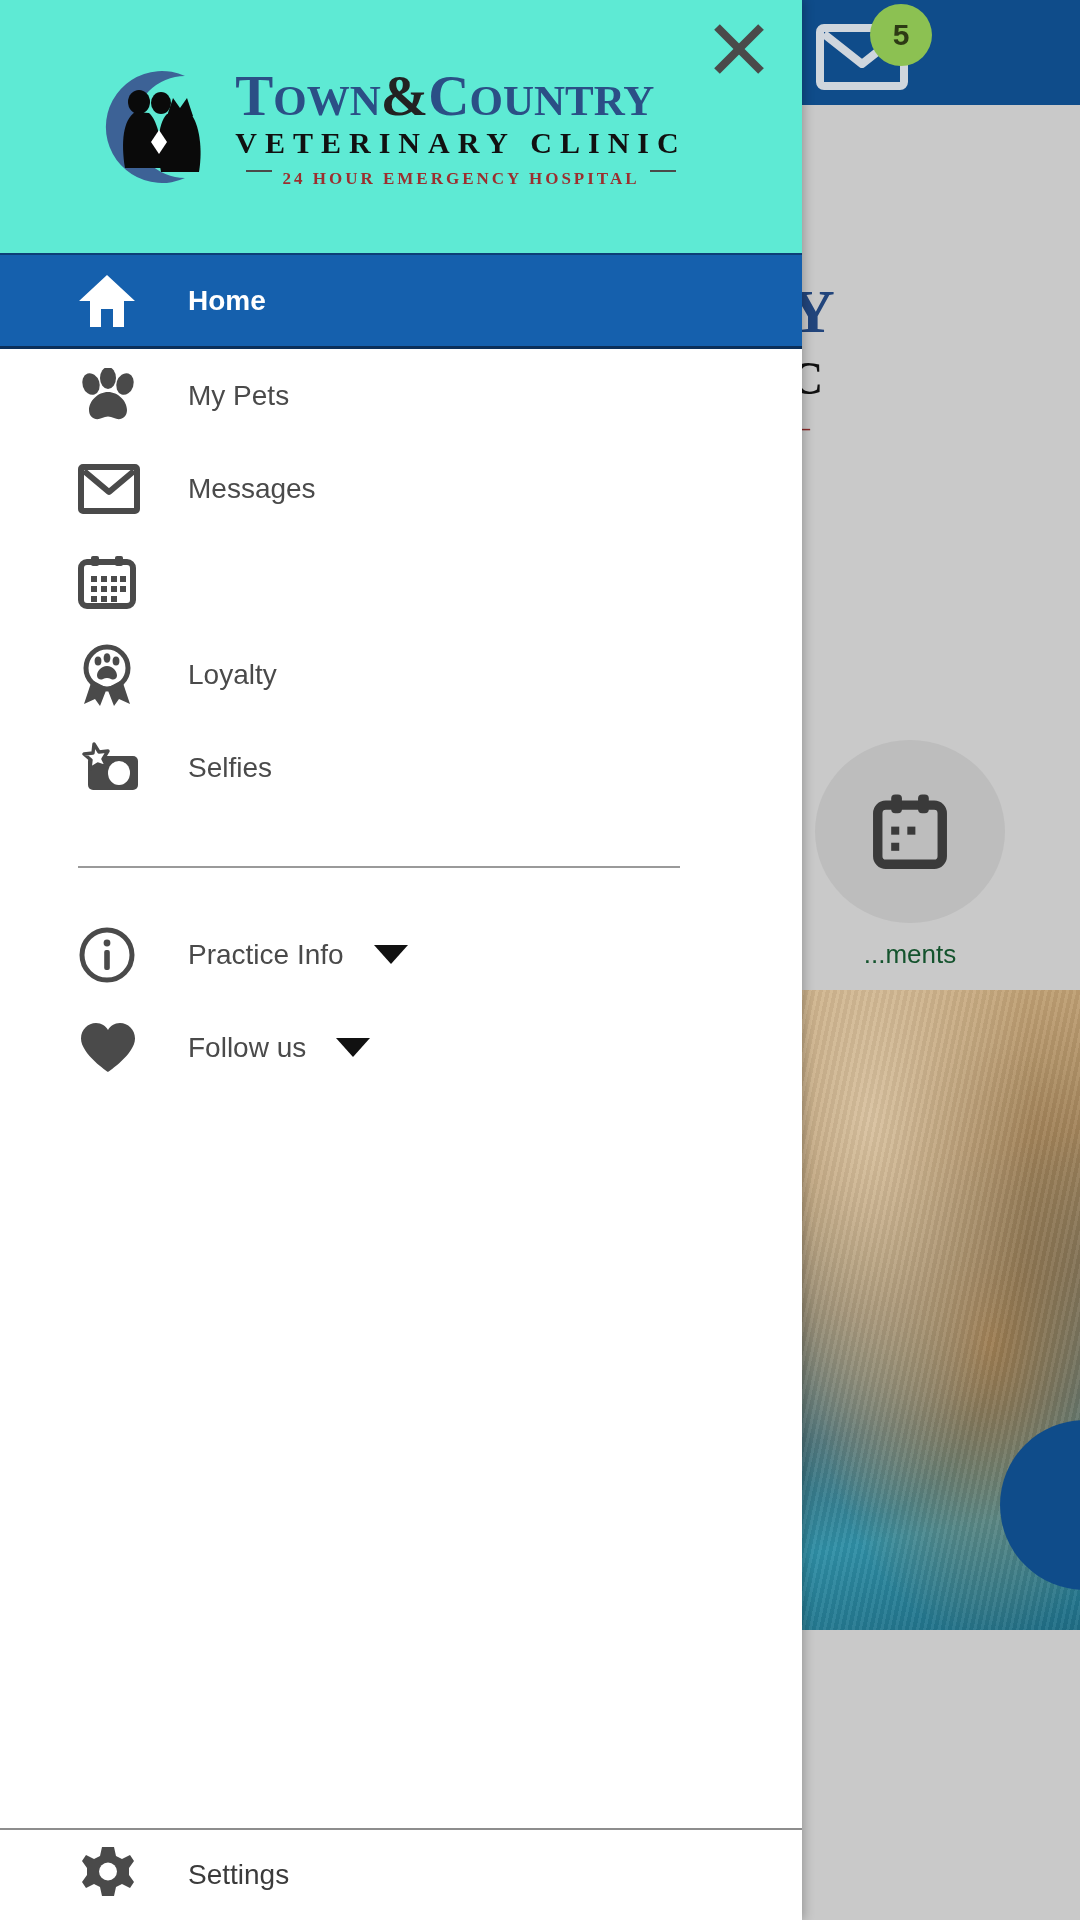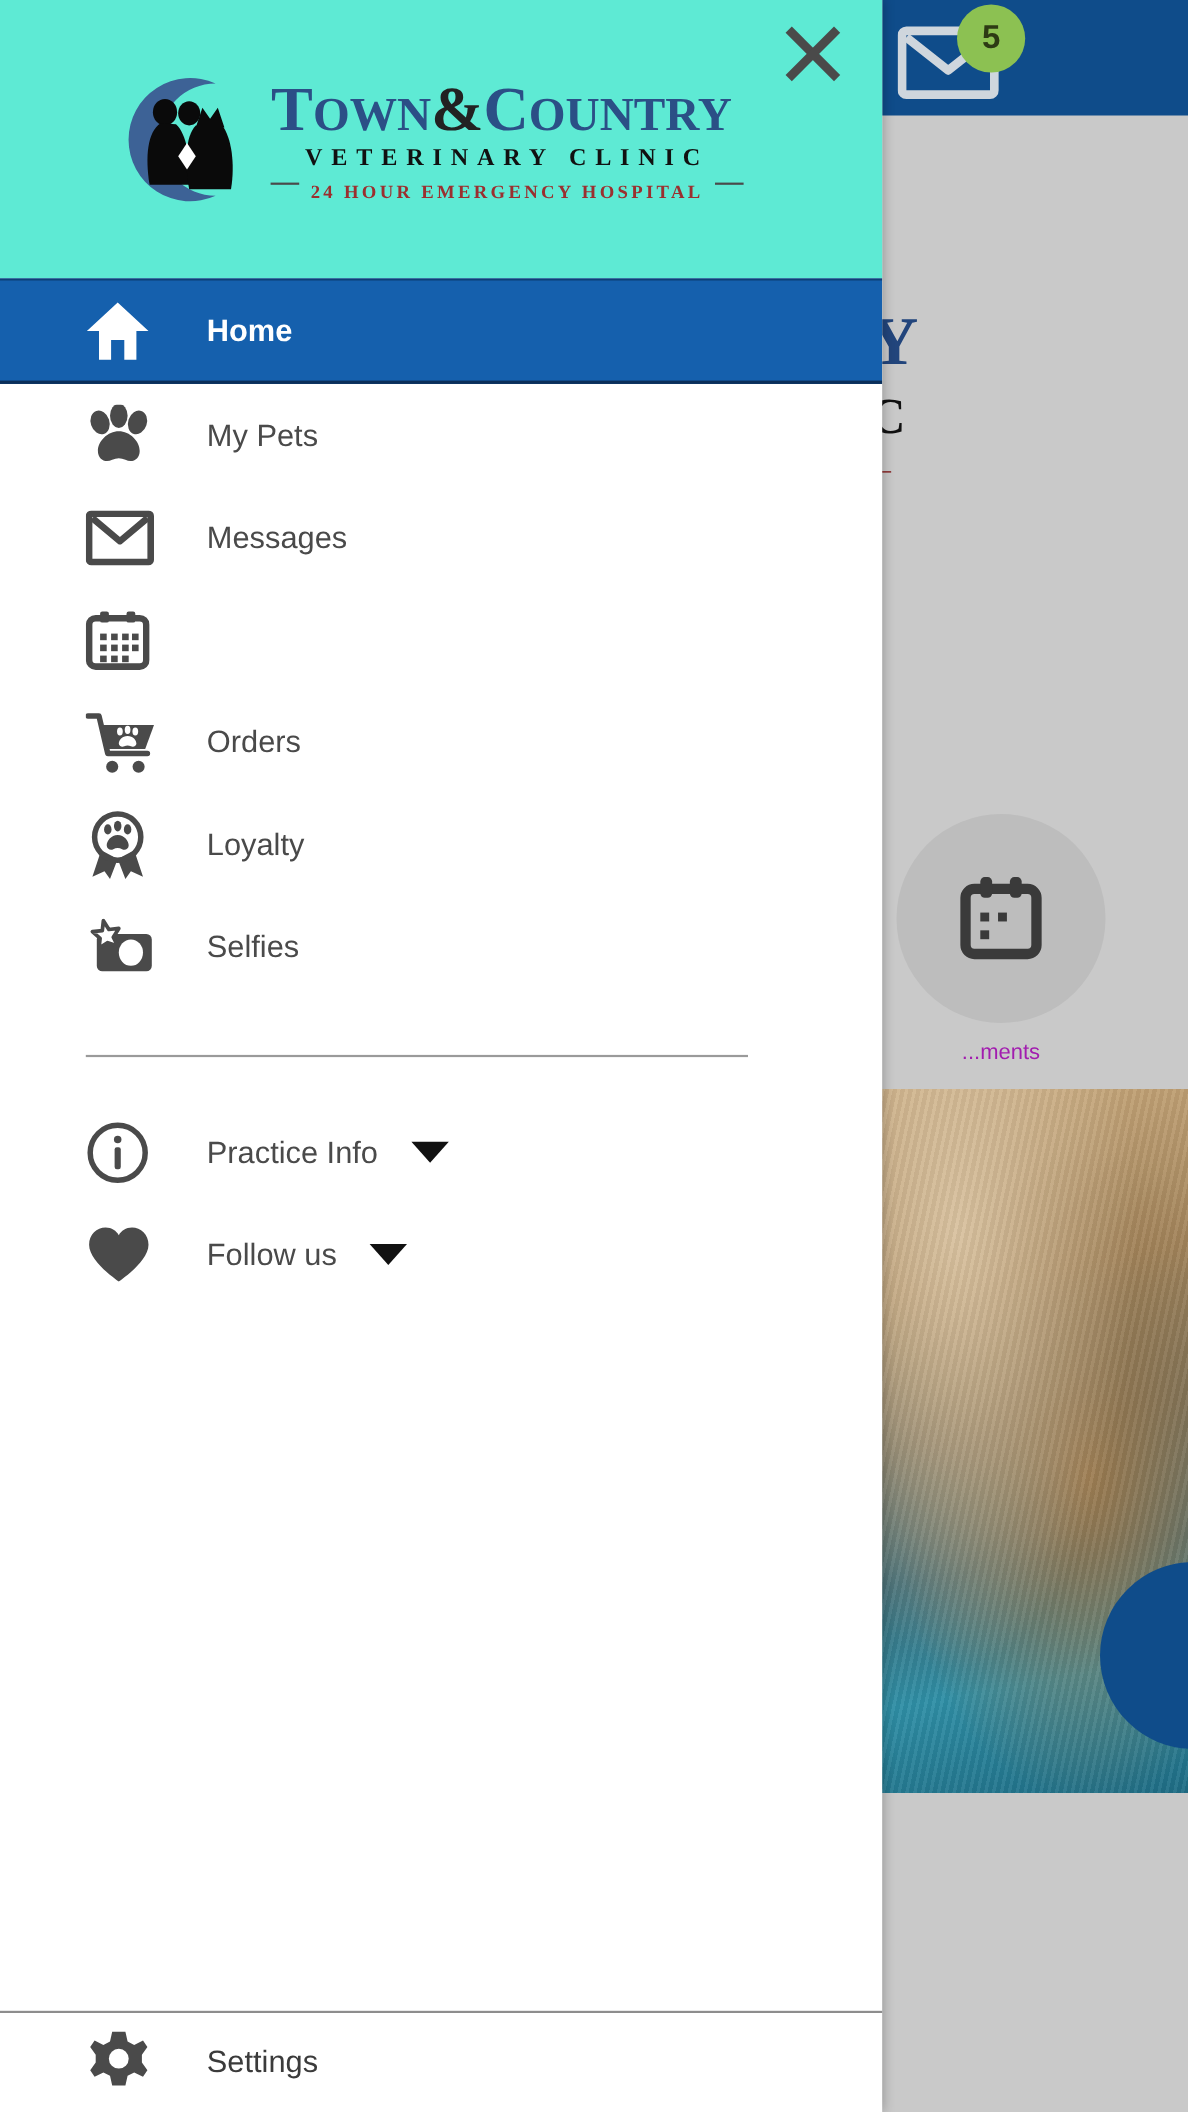--- a/index.html
+++ b/index.html
@@ -46,21 +46,21 @@
     width:300px; height:230px;
     display:flex; flex-direction:column; align-items:center;
   }
   #bg-tile-circle {
     width:190px; height:190px; border-radius:50%;
     background:#bdbdbd;
     display:flex; align-items:center; justify-content:center;
   }
   #bg-tile-circle svg { width:86px; height:86px; }
   #bg-tile-label {
-    margin-top:16px; font-size:20px; color:#a21caf;
+    margin-top:16px; font-size:26px; color:#14532d;
   }
   #bg-photo {
     position:absolute; top:990px; left:780px; width:300px; height:640px;
     background:
       radial-gradient(ellipse at 30% 20%, #d9c2a0 0%, rgba(217,194,160,0) 55%),
       radial-gradient(ellipse at 70% 55%, #9b7a4f 0%, rgba(155,122,79,0) 60%),
       linear-gradient(170deg,#c9a97c 0%, #a3855c 28%, #6f6d5c 48%, #3f6d78 66%, #2f8fa6 82%, #1f6d85 100%);
   }
   #bg-photo::after {
     content:""; position:absolute; inset:0;
@@ -123,21 +123,21 @@
     font-size:57px;
     color:#2b4f86;
     letter-spacing:0px;
     white-space:nowrap;
   }
   #logo-line1 .amp { color:#222; }
   #logo-line1 .sc { font-size:43px; }
   #logo-line2 {
     font-family:"Liberation Serif", serif;
     font-weight:bold;
-    font-size:22px;
+    font-size:30px;
     color:#111;
     letter-spacing:8px;
     margin-top:4px;
     white-space:nowrap;
     text-align:center;
   }
   #logo-line3 {
     display:flex; justify-content:center;
     margin-top:12px;
   }
@@ -336,37 +336,20 @@
               <rect x="33" y="32" width="6" height="6"></rect>
                 <rect x="42" y="32" width="6" height="6"></rect>
               <rect x="13" y="42" width="6" height="6"></rect>
                 <rect x="23" y="42" width="6" height="6"></rect>
               <rect x="33" y="42" width="6" height="6"></rect>
             </g>
           </svg>
         </span>
       </div>
 
-      <div class="nav-item">
-        <span class="ico">
-          <svg width="66" height="56" viewBox="0 0 66 56" xmlns="http://www.w3.org/2000/svg">
-            <path d="M2 4 L12 4 L20 38 L56 38" fill="none" stroke="#4a4a4a" stroke-width="5" stroke-linecap="round" stroke-linejoin="round"></path>
-            <path d="M14 12 L62 12 L54 34 L20 34 Z" fill="#4a4a4a"></path>
-            <circle cx="24" cy="50" r="5.5" fill="#4a4a4a"></circle>
-            <circle cx="48" cy="50" r="5.5" fill="#4a4a4a"></circle>
-            <g fill="#ffffff">
-              <ellipse cx="31" cy="18" rx="2.6" ry="3.6"></ellipse>
-              <ellipse cx="38" cy="16.5" rx="2.6" ry="3.8"></ellipse>
-              <ellipse cx="45" cy="18" rx="2.6" ry="3.6"></ellipse>
-              <path d="M38 22 C33 22 30 26 30 29 C30 31.5 33 32.5 35 31.5 C37 30.5 39 30.5 41 31.5 C43 32.5 46 31.5 46 29 C46 26 43 22 38 22 Z"></path>
-            </g>
-          </svg>
-        </span>
-        <span class="lbl">Orders</span>
-      </div>
 
       <div class="nav-item">
         <span class="ico">
           <svg width="60" height="62" viewBox="0 0 60 62" xmlns="http://www.w3.org/2000/svg">
             <path d="M14 36 L6 60 L17 55 L22 62 L29 44 Z" fill="#4a4a4a"></path>
             <path d="M44 36 L52 60 L41 55 L36 62 L29 44 Z" fill="#4a4a4a"></path>
             <circle cx="29" cy="24" r="21" fill="none" stroke="#4a4a4a" stroke-width="5"></circle>
             <g fill="#4a4a4a">
               <ellipse cx="20" cy="17" rx="3.4" ry="4.6"></ellipse>
               <ellipse cx="29" cy="14" rx="3.4" ry="4.8"></ellipse>

